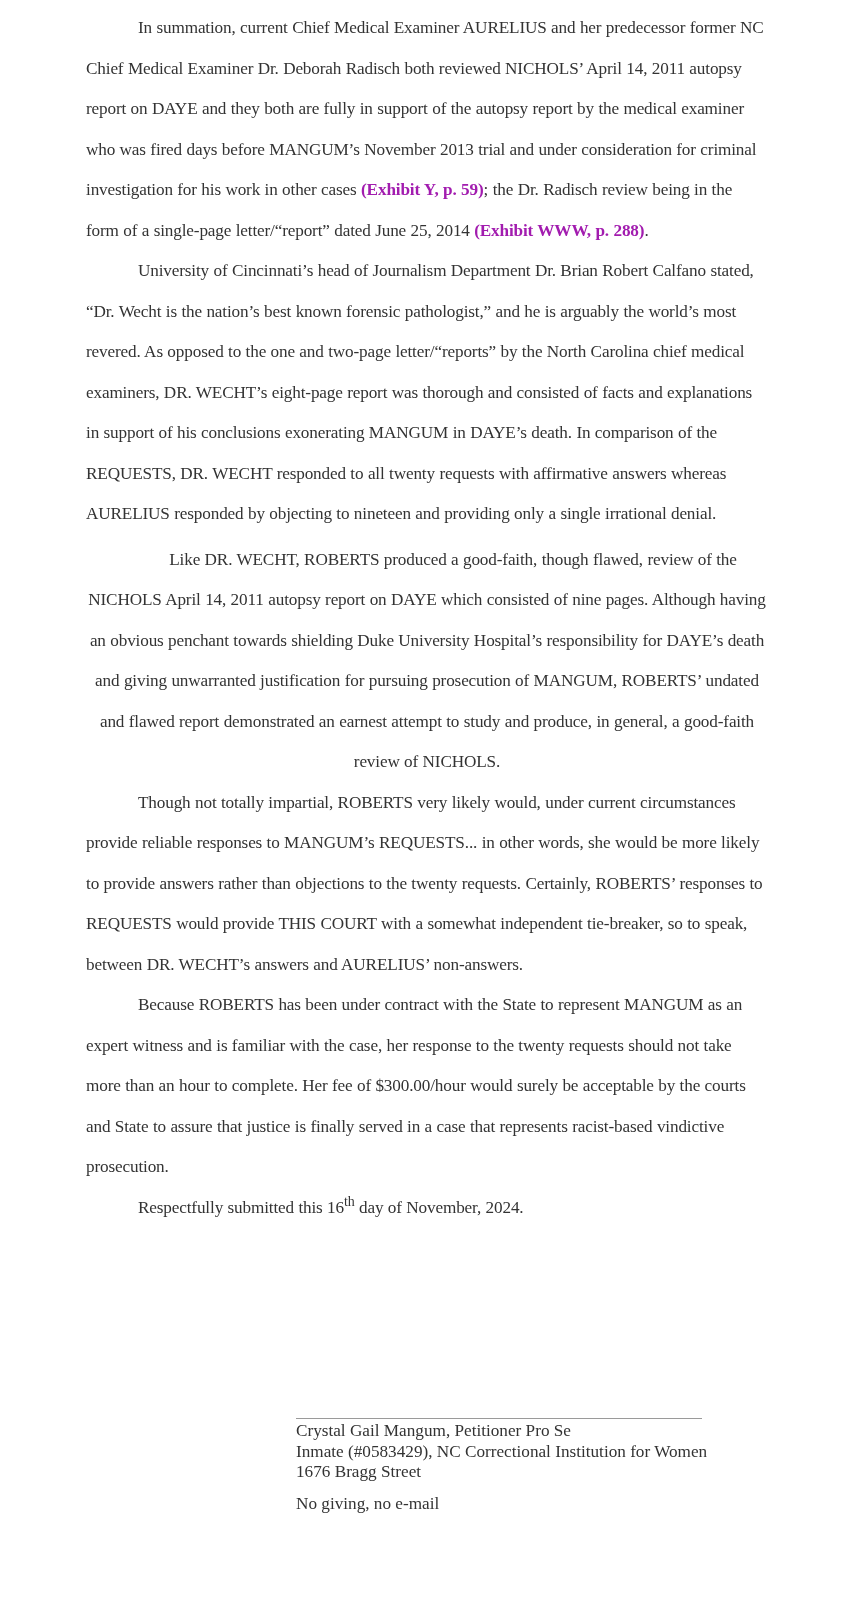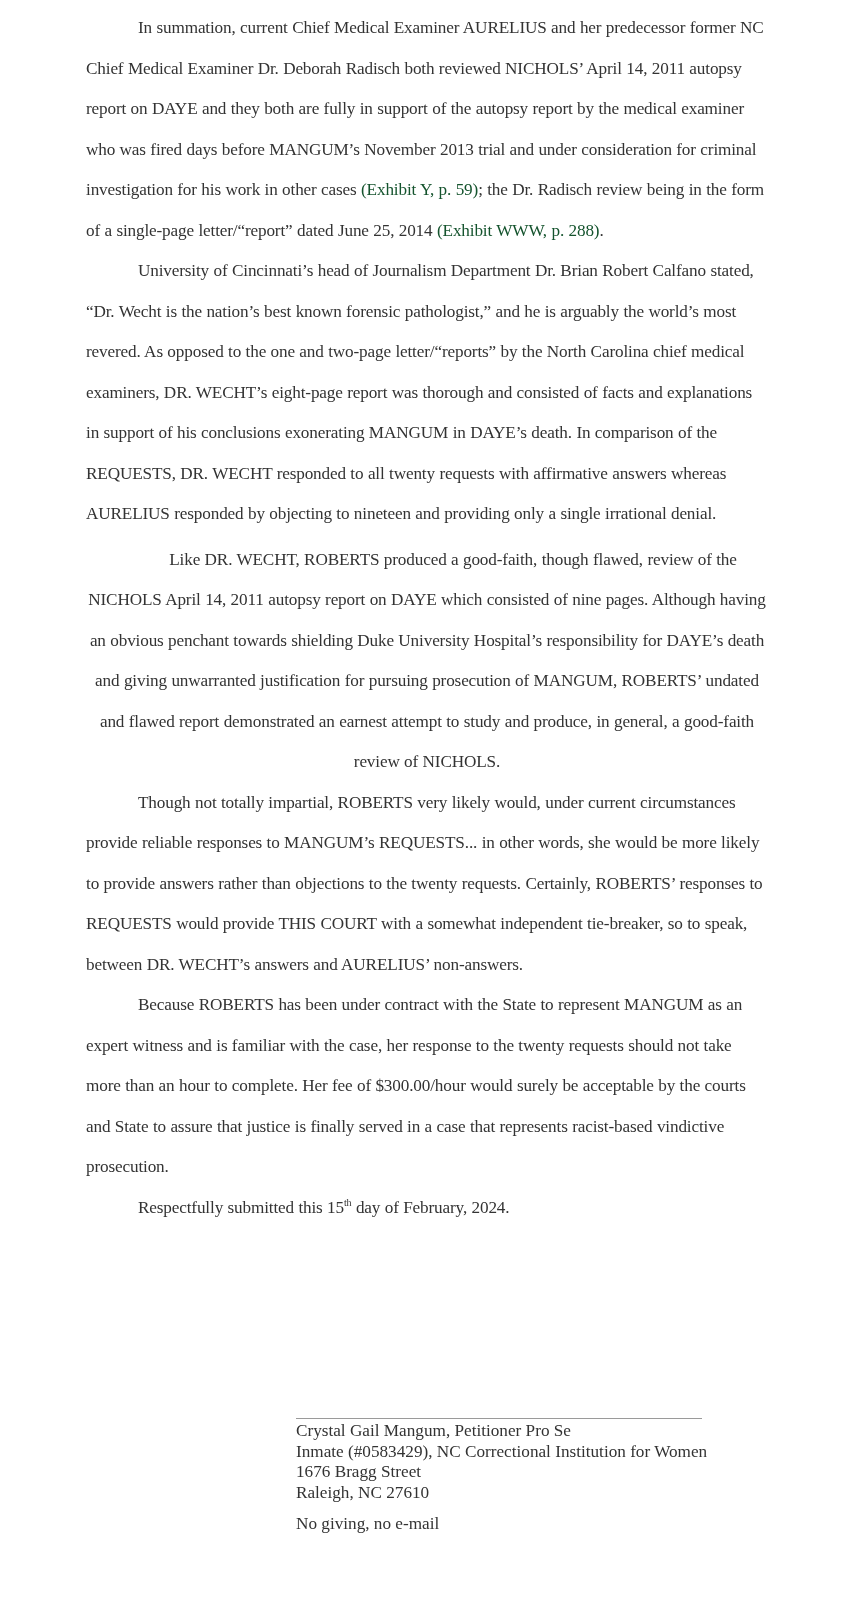--- a/index.html
+++ b/index.html
@@ -24,22 +24,22 @@
     .para {
       font-size: 17.2px;
       line-height: 40.5px;
       margin: 0;
       text-indent: 52px;
       text-align: left;
       letter-spacing: -0.15px;
       word-spacing: 0.3px;
     }
     .para.gap { margin-top: 5px; text-align: center; }
-    b { font-weight: normal; color: #14532d; text-align: center; }
-    sup { font-size: 10px; line-height: 0; vertical-align: 7px; }
+    b { font-weight: bold; color: #a21caf; text-align: center; }
+    sup { font-size: 14px; line-height: 0; vertical-align: 7px; }
     .sig {
       position: absolute;
       left: 296px;
       top: 1418px;
       width: 460px;
     }
     .sig-line {
       width: 406px;
       height: 0;
       border-top: 1.5px solid #9a9a9a;
@@ -62,24 +62,23 @@
 
   <p class="para">University of Cincinnati’s head of Journalism Department Dr. Brian Robert Calfano stated, “Dr. Wecht is the nation’s best known forensic pathologist,” and he is arguably the world’s most revered.  As opposed to the one and two-page letter/“reports” by the North Carolina chief medical examiners, DR. WECHT’s eight-page report was thorough and consisted of facts and explanations in support of his conclusions exonerating MANGUM in DAYE’s death.  In comparison of the REQUESTS, DR. WECHT responded to all twenty requests with affirmative answers whereas AURELIUS responded by objecting to nineteen and providing only a single irrational denial.</p>
 
   <p class="para gap">Like DR. WECHT, ROBERTS produced a good-faith, though flawed, review of the NICHOLS April 14, 2011 autopsy report on DAYE which consisted of nine pages.  Although having an obvious penchant towards shielding Duke University Hospital’s responsibility for DAYE’s death and giving unwarranted justification for pursuing prosecution of MANGUM, ROBERTS’ undated and flawed report demonstrated an earnest attempt to study and produce, in general, a good-faith review of NICHOLS.</p>
 
   <p class="para">Though not totally impartial, ROBERTS very likely would, under current circumstances provide reliable responses to MANGUM’s REQUESTS... in other words, she would be more likely to provide answers rather than objections to the twenty requests.  Certainly, ROBERTS’ responses to REQUESTS would provide THIS COURT with a somewhat independent tie-breaker, so to speak, between DR. WECHT’s answers and AURELIUS’ non-answers.</p>
 
   <p class="para">Because ROBERTS has been under contract with the State to represent MANGUM as an expert witness and is familiar with the case, her response to the twenty requests should not take more than an hour to complete.  Her fee of $300.00/hour would surely be acceptable by the courts and State to assure that justice is finally served in a case that represents racist-based vindictive prosecution.</p>
 
 
-  <p class="para"><span>Respectfully submitted this 15</span><sup>th</sup><span> day of February, 2024.</span></p>
+  <p class="para"><span>Respectfully submitted this 16</span><sup>th</sup><span> day of November, 2024.</span></p>
 </div>
 
 <div class="sig">
   <div class="sig-line"></div>
   <p class="sig-text">Crystal Gail Mangum, Petitioner Pro Se</p>
   <p class="sig-text">Inmate (#0583429), NC Correctional Institution for Women</p>
   <p class="sig-text">1676 Bragg Street</p>
-  <p class="sig-text">Raleigh, NC  27610</p>
   <div class="sig-gap"></div>
   <p class="sig-text">No giving, no e-mail</p>
 </div>
 
 </body></html>

